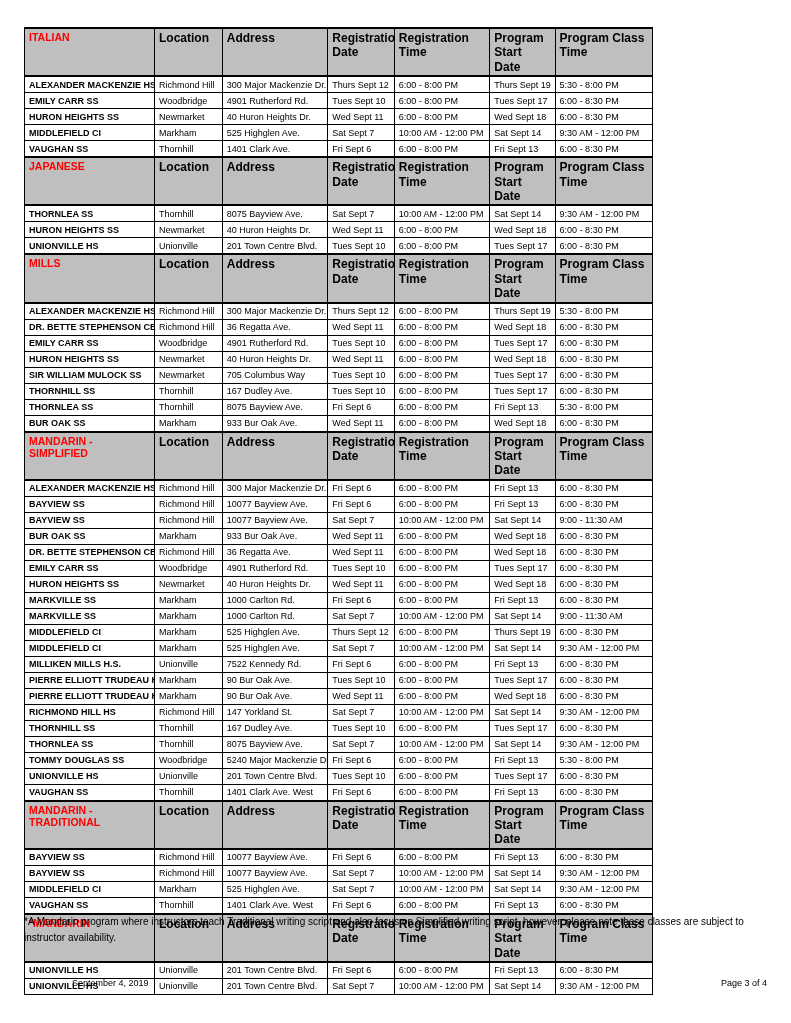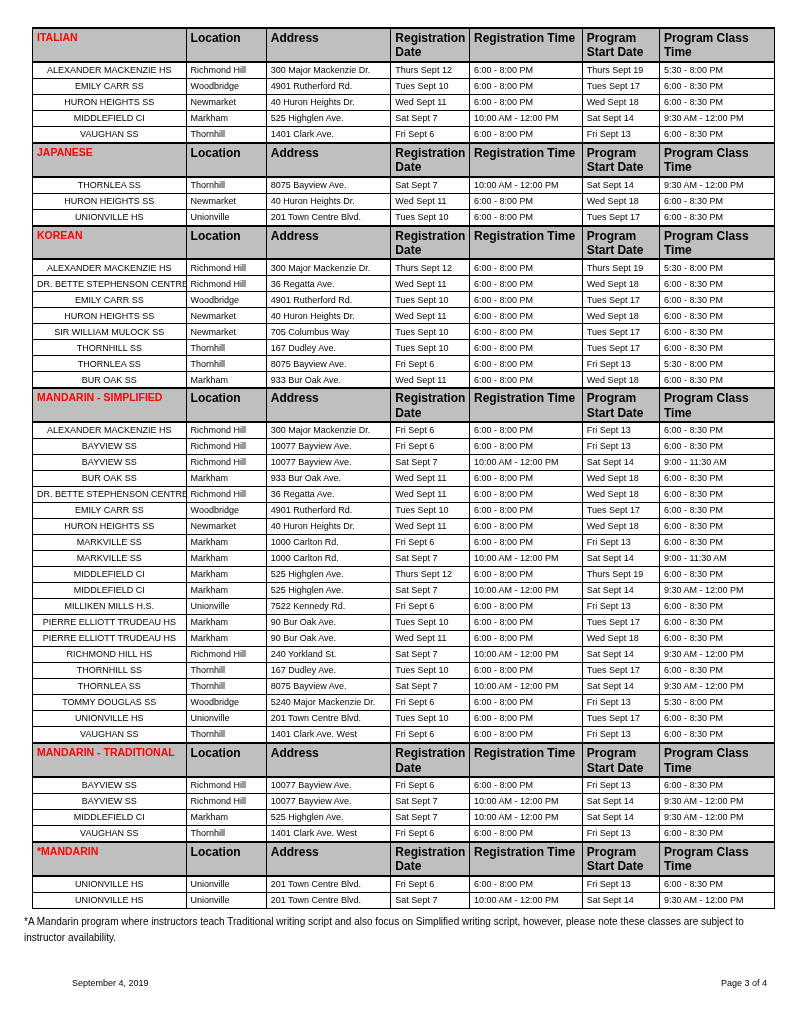--- a/index.html
+++ b/index.html
@@ -10,23 +10,23 @@
   }
   .page {
     position: relative;
     width: 791px;
     height: 1023px;
     background: #ffffff;
     overflow: hidden;
   }
   table.schedule {
     position: absolute;
-    left: 32px;
+    left: 24px;
     top: 27px;
-    width: 743px;
+    width: 629px;
     border-collapse: collapse;
     table-layout: fixed;
   }
   table.schedule th,
   table.schedule td {
     border: 1px solid #000000;
     overflow: hidden;
     white-space: nowrap;
   }
   table.schedule th {
@@ -49,22 +49,21 @@
   }
   table.schedule td {
     font-size: 9px;
     color: #000000;
     padding: 1px 4px;
     height: 13px;
     line-height: 1.15;
     vertical-align: middle;
   }
   table.schedule td.school {
-    font-weight: normal;
-    text-align: center;
+    font-weight: bold;
   }
   .footnote {
     position: absolute;
     left: 24px;
     top: 914px;
     width: 743px;
     font-size: 10px;
     line-height: 1.6;
     color: #000000;
     margin: 0;
@@ -181,21 +180,21 @@
         <tr>
           <td class="school">UNIONVILLE HS</td>
           <td>Unionville</td>
           <td>201 Town Centre Blvd.</td>
           <td>Tues Sept 10</td>
           <td>6:00 - 8:00 PM</td>
           <td>Tues Sept 17</td>
           <td>6:00 - 8:30 PM</td>
         </tr>
         <tr>
-          <th class="section-title">KOREAN</th>
+          <th class="section-title">MILLS</th>
           <th>Location</th>
           <th>Address</th>
           <th>Registration Date</th>
           <th>Registration Time</th>
           <th>Program Start Date</th>
           <th>Program Class Time</th>
         </tr>
         <tr>
           <td class="school">ALEXANDER MACKENZIE HS</td>
           <td>Richmond Hill</td>
@@ -399,21 +398,21 @@
           <td>Markham</td>
           <td>90 Bur Oak Ave.</td>
           <td>Wed Sept 11</td>
           <td>6:00 - 8:00 PM</td>
           <td>Wed Sept 18</td>
           <td>6:00 - 8:30 PM</td>
         </tr>
         <tr>
           <td class="school">RICHMOND HILL HS</td>
           <td>Richmond Hill</td>
-          <td>240 Yorkland St.</td>
+          <td>147 Yorkland St.</td>
           <td>Sat Sept 7</td>
           <td>10:00 AM - 12:00 PM</td>
           <td>Sat Sept 14</td>
           <td>9:30 AM - 12:00 PM</td>
         </tr>
         <tr>
           <td class="school">THORNHILL SS</td>
           <td>Thornhill</td>
           <td>167 Dudley Ave.</td>
           <td>Tues Sept 10</td>

